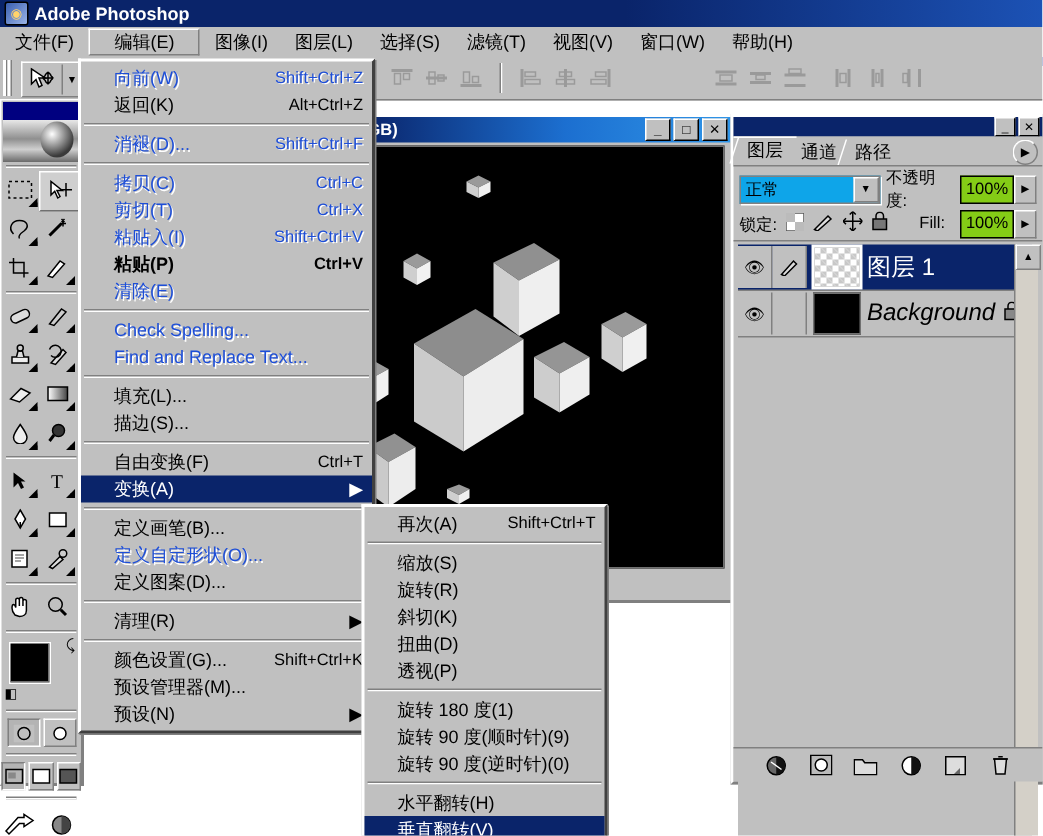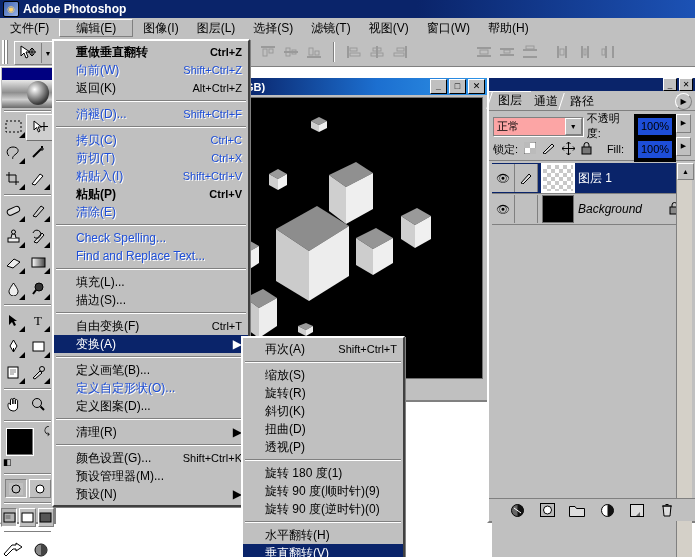--- a/index.html
+++ b/index.html
@@ -158,31 +158,31 @@
   }
   .ltab.active{font-weight:normal;border-top:1px solid #fff;border-bottom:1px solid #c0c0c0;z-index:3;}
   .ltab.active:before{border-left:1px solid #fff;}
   #lay-menu-btn{
     position:absolute;right:3px;top:2px;width:15px;height:15px;border-radius:50%;
     background:#c0c0c0;border:1px solid #fff;border-right-color:#808080;border-bottom-color:#808080;
     display:flex;align-items:center;justify-content:center;font-size:8px;
   }
   #lay-blend-row{height:24px;display:flex;align-items:center;padding:3px 4px 0 4px;gap:4px;}
   .combo{
-    height:17px;background:#fca5a5;border:1px solid #808080;
+    height:17px;background:#0ea5e9;border:1px solid #808080;
     box-shadow:1px 1px 0 #fff;
     display:flex;align-items:center;font-size:11px;padding-left:3px;
   }
   .combo .arr{
     margin-left:auto;width:15px;height:15px;background:#c0c0c0;
     border:1px solid #fff;border-right-color:#808080;border-bottom-color:#808080;
     display:flex;align-items:center;justify-content:center;font-size:7px;
   }
   .spin{
-    height:17px;width:34px;background:#1d4ed8;border:4px solid #000000;
+    height:17px;width:34px;background:#84cc16;border:1px solid #000000;
     font-size:11px;display:flex;align-items:center;justify-content:center;
   }
   .spinarr{width:13px;height:17px;background:#c0c0c0;border:1px solid #fff;border-right-color:#808080;border-bottom-color:#808080;display:flex;align-items:center;justify-content:center;font-size:7px;}
   #lay-lock-row{height:22px;display:flex;align-items:center;padding:0 4px;gap:6px;font-size:11px;border-bottom:1px solid #808080;}
   #lay-list{position:absolute;left:3px;top:85px;width:196px;height:404px;background:#c0c0c0;}
   .layer-row{
     height:30px;display:flex;align-items:center;
     border-bottom:1px solid #808080;
   }
   .layer-row.selected{background:#0a246a;color:#fff;}
@@ -193,21 +193,21 @@
   .layer-row.selected .eye-cell,.layer-row.selected .brush-cell{background:#c0c0c0;color:#000;}
   .thumb{width:30px;height:26px;margin:0 4px;border:1px solid #707070;}
   .thumb.checker{
     background-image:
       linear-gradient(45deg,#c8c8c8 25%,transparent 25%,transparent 75%,#c8c8c8 75%),
       linear-gradient(45deg,#c8c8c8 25%,transparent 25%,transparent 75%,#c8c8c8 75%);
     background-size:8px 8px;background-position:0 0,4px 4px;background-color:#fff;
     outline:2px solid #fff;outline-offset:-1px;
   }
   .thumb.black{background:#000;}
-  .layer-name{font-size:12px;}
+  .layer-name{font-size:16px;}
   .layer-name.italic{font-style:italic;}
   .lock-ic{margin-left:auto;margin-right:8px;font-size:11px;color:#000;}
   #lay-scroll{
     position:absolute;right:3px;top:85px;width:15px;height:404px;background:#d4d0c8;
     border-left:1px solid #808080;
   }
   #lay-scroll .sbtn{width:15px;height:15px;background:#c0c0c0;border:1px solid #fff;border-right-color:#808080;border-bottom-color:#808080;display:flex;align-items:center;justify-content:center;font-size:7px;}
   #lay-bottom{
     position:absolute;left:0;right:0;bottom:0;height:22px;background:#c0c0c0;
     border-top:1px solid #808080;display:flex;align-items:center;justify-content:center;gap:14px;
@@ -797,24 +797,20 @@
     <span class="lbtn">
       <svg width="12" height="14">
           <path d="M2 3 h8 l-1 10 h-6 Z" fill="#ddd" stroke="#000"></path>
           <path d="M1 3 h10 M4.5 1.5 h3" stroke="#000"></path>
         </svg>
     </span>
   </div>
 </div>
 
 <div id="edit-menu" class="dropdown abs">
-  <div class="mi bold">
-      <span>重做垂直翻转</span>
-      <span class="sc">Ctrl+Z</span>
-    </div>
   <div class="mi disabled">
       <span>向前(W)</span>
       <span class="sc">Shift+Ctrl+Z</span>
     </div>
   <div class="mi">
       <span>返回(K)</span>
       <span class="sc">Alt+Ctrl+Z</span>
     </div>
   <div class="msep"></div>
   <div class="mi disabled">

